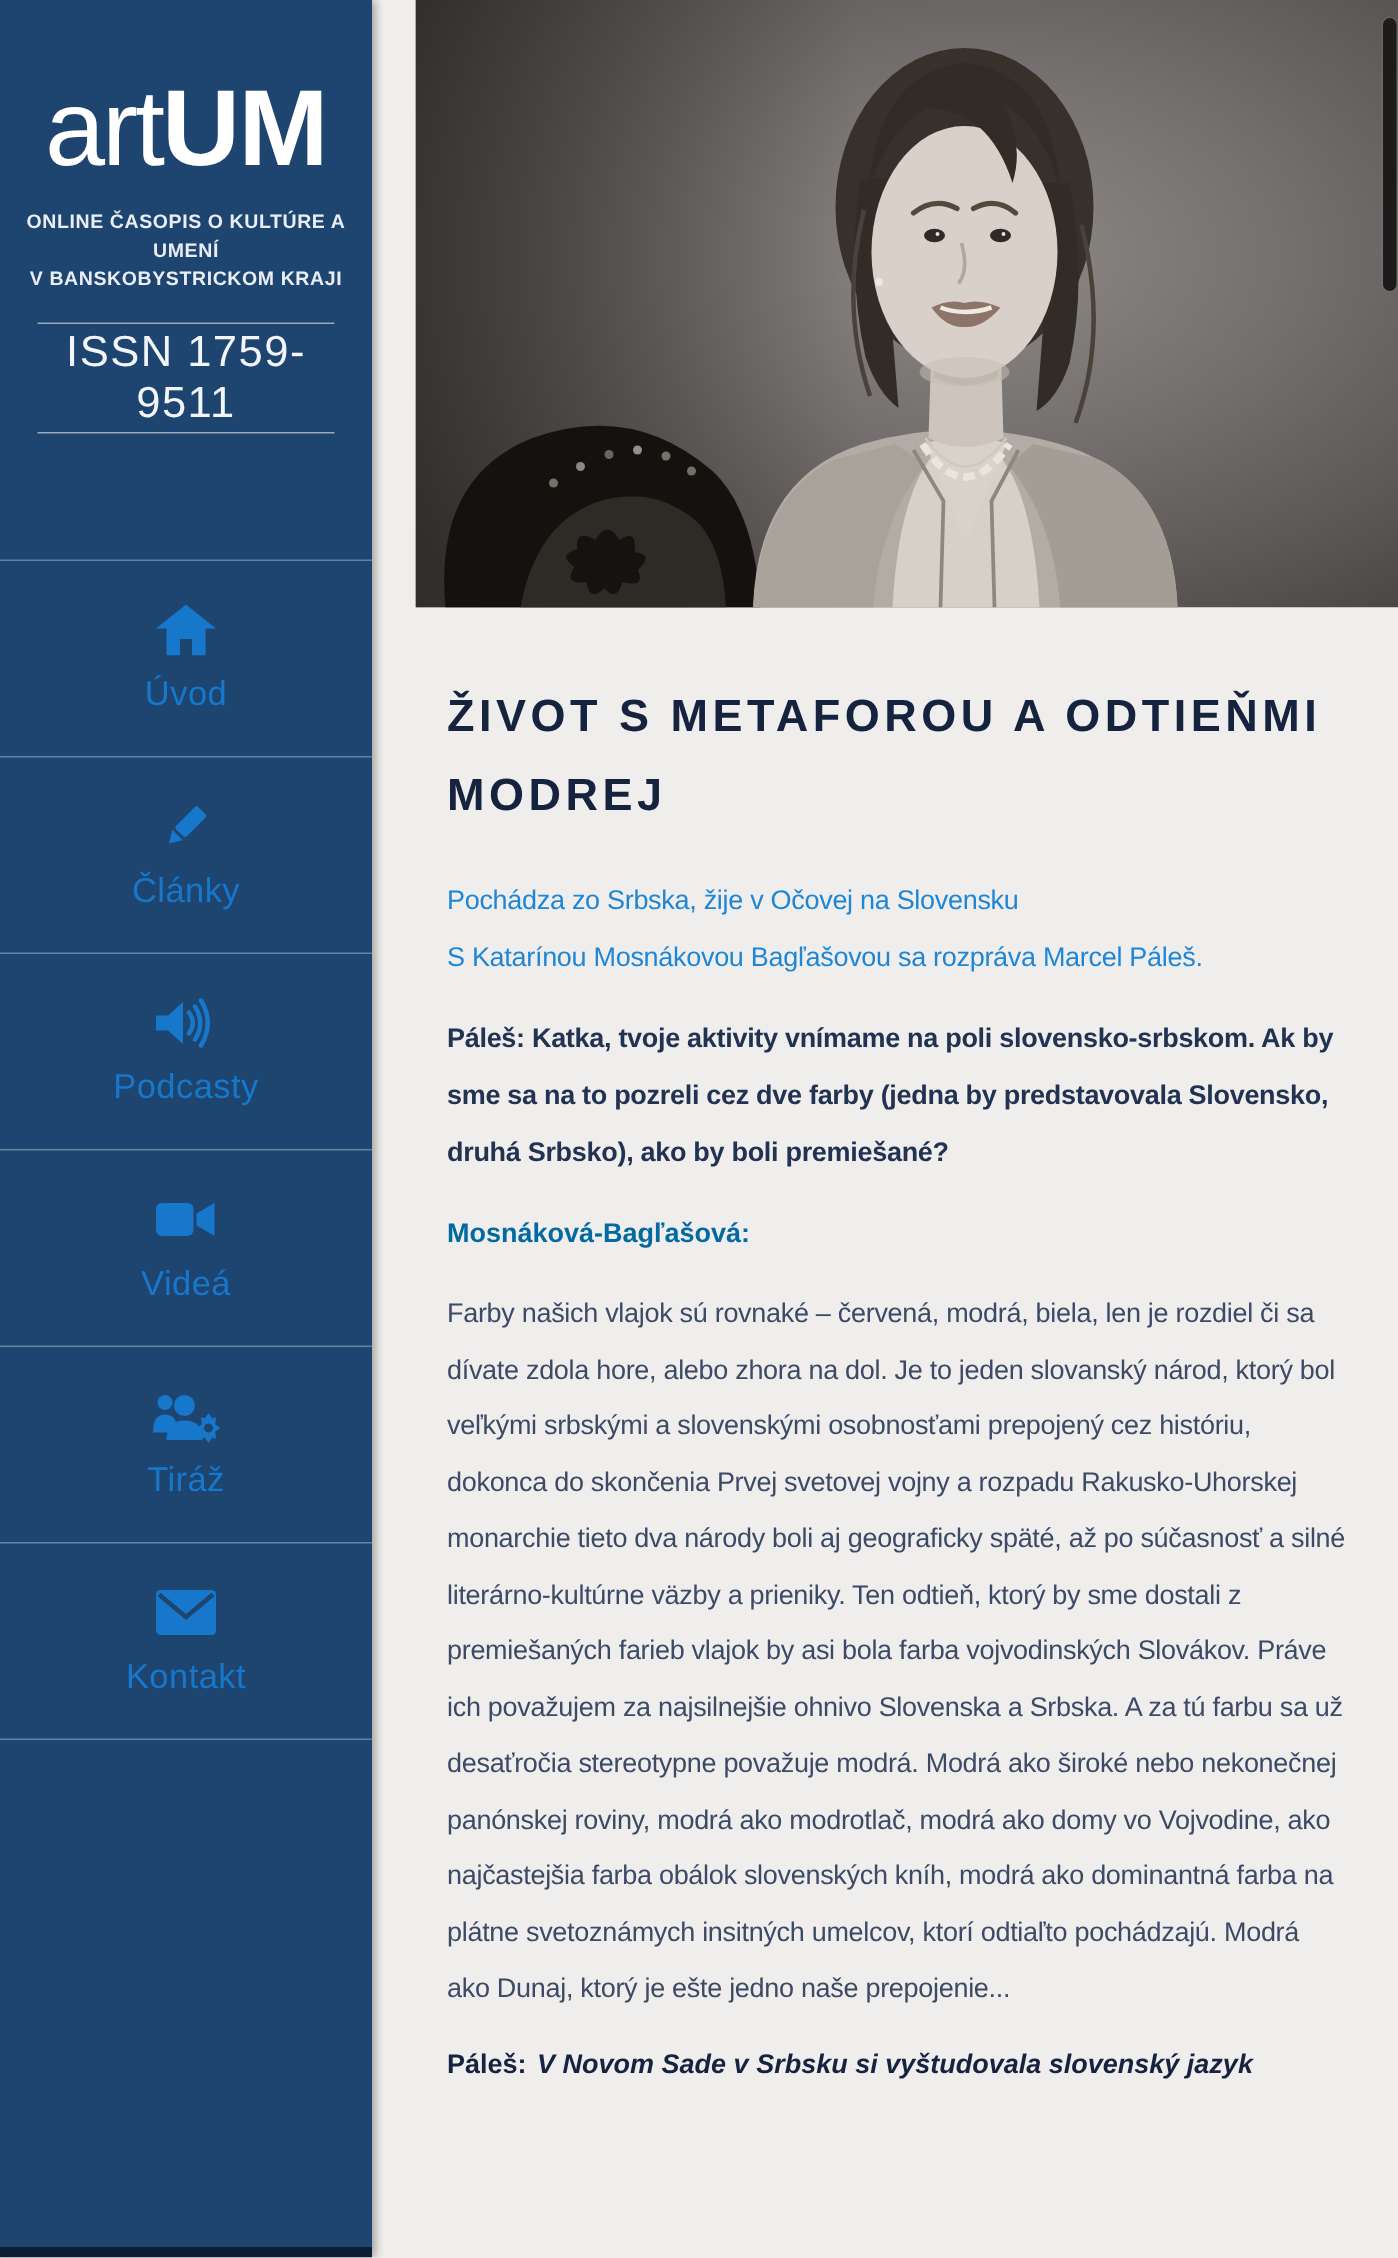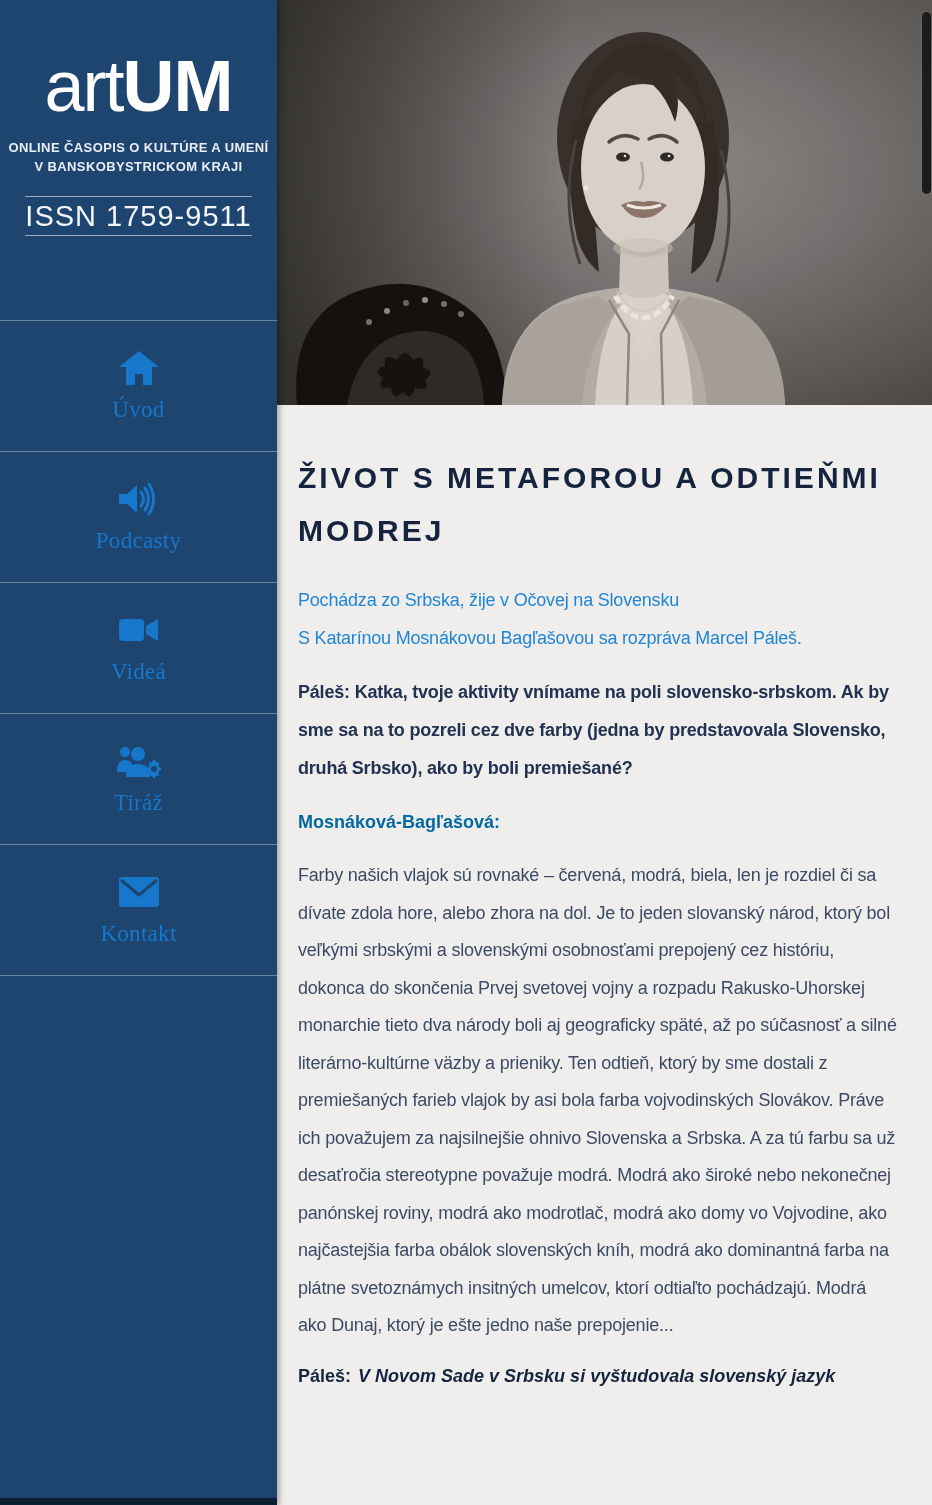--- a/index.html
+++ b/index.html
@@ -5,35 +5,35 @@
   html,body{margin:0;padding:0;}
   body{
     width:932px;height:1505px;
     font-family:"Liberation Sans",sans-serif;
     background:#efeeec;overflow:hidden;
   }
   .page{position:relative;width:932px;height:1505px;overflow:hidden;background:#efeeec;}
 
   
   .sidebar{
-    position:absolute;left:0;top:0;width:277px;height:1505px;
+    position:absolute;left:0;top:0;width:248px;height:1505px;
     background:#1e4470;z-index:3;box-shadow:2px 0 6px rgba(0,0,0,.35);
   }
   .sidebar::after{content:"";position:absolute;bottom:0;left:0;right:0;height:7px;background:#0d1f33;}
   .logo{color:#ffffff;text-align:center;padding-top:50px;font-size:72px;line-height:1;cursor:pointer;}
   .logo-thin{font-weight:400;letter-spacing:-2px;}
   .logo-bold{font-weight:700;letter-spacing:-1px;}
   .tagline{margin-top:16px;text-align:center;color:#e9eef5;font-size:13px;font-weight:600;
     letter-spacing:.4px;line-height:19px;}
   .issn{margin:20px 25px 0 25px;border-top:1px solid rgba(255,255,255,.55);
     border-bottom:1px solid rgba(255,255,255,.55);padding:2px 0;}
   .issn-text{color:#f2f5f9;font-size:29px;font-weight:400;letter-spacing:1px;text-align:center;line-height:34px;}
   .nav{margin-top:84px;}
   .nav-item{display:flex;flex-direction:column;align-items:center;justify-content:center;
-    height:130px;color:#1778cb;text-decoration:none;cursor:pointer;border-top:1px solid rgba(190,205,215,.45);font-family:Liberation Serif, serif;}
+    height:130px;color:#1778cb;text-decoration:none;cursor:pointer;border-top:1px solid rgba(190,205,215,.45);}
   .nav-item:last-child{border-bottom:1px solid rgba(190,205,215,.45);}
   .nav-icon{height:36px;display:flex;align-items:center;justify-content:center;}
   .nav-icon svg{fill:currentColor;stroke:none;}
   .nav-label{margin-top:11px;font-size:23px;letter-spacing:.3px;}
 
   
   .main{position:absolute;left:277px;top:0;width:630px;height:1505px;background:#efeeec;}
   .hero{width:655px;height:405px;display:block;}
   .content{padding:46px 10px 0 21px;}
   .article-title{
@@ -74,20 +74,31 @@
 
       <a class="nav-item">
         <span class="nav-icon">
           <svg width="40" height="34" viewBox="0 0 40 34">
             <path d="M20 0 L40 16 L33 16 L33 34 L24 34 L24 23 L16 23 L16 34 L7 34 L7 16 L0 16 Z"></path>
           </svg>
         </span>
         <span class="nav-label">Úvod</span>
       </a>
 
+      <a class="nav-item">
+        <span class="nav-icon">
+          <svg width="36" height="36" viewBox="0 0 36 36">
+            <g transform="rotate(45 18 18)">
+              <rect x="13" y="3" width="10" height="21" rx="2"></rect>
+              <polygon points="13,26 23,26 18,34"></polygon>
+            </g>
+          </svg>
+        </span>
+        <span class="nav-label">Články</span>
+      </a>
 
       <a class="nav-item">
         <span class="nav-icon">
           <svg width="40" height="34" viewBox="0 0 40 34">
             <polygon points="0,12 8,12 18,3 18,31 8,22 0,22"></polygon>
             <path d="M22 10 Q27 17 22 24" stroke="currentColor" stroke-width="3" fill="none" stroke-linecap="round"></path>
             <path d="M26 6 Q33 17 26 28" stroke="currentColor" stroke-width="3" fill="none" stroke-linecap="round"></path>
             <path d="M30 2 Q39 17 30 32" stroke="currentColor" stroke-width="3" fill="none" stroke-linecap="round"></path>
           </svg>
         </span>

